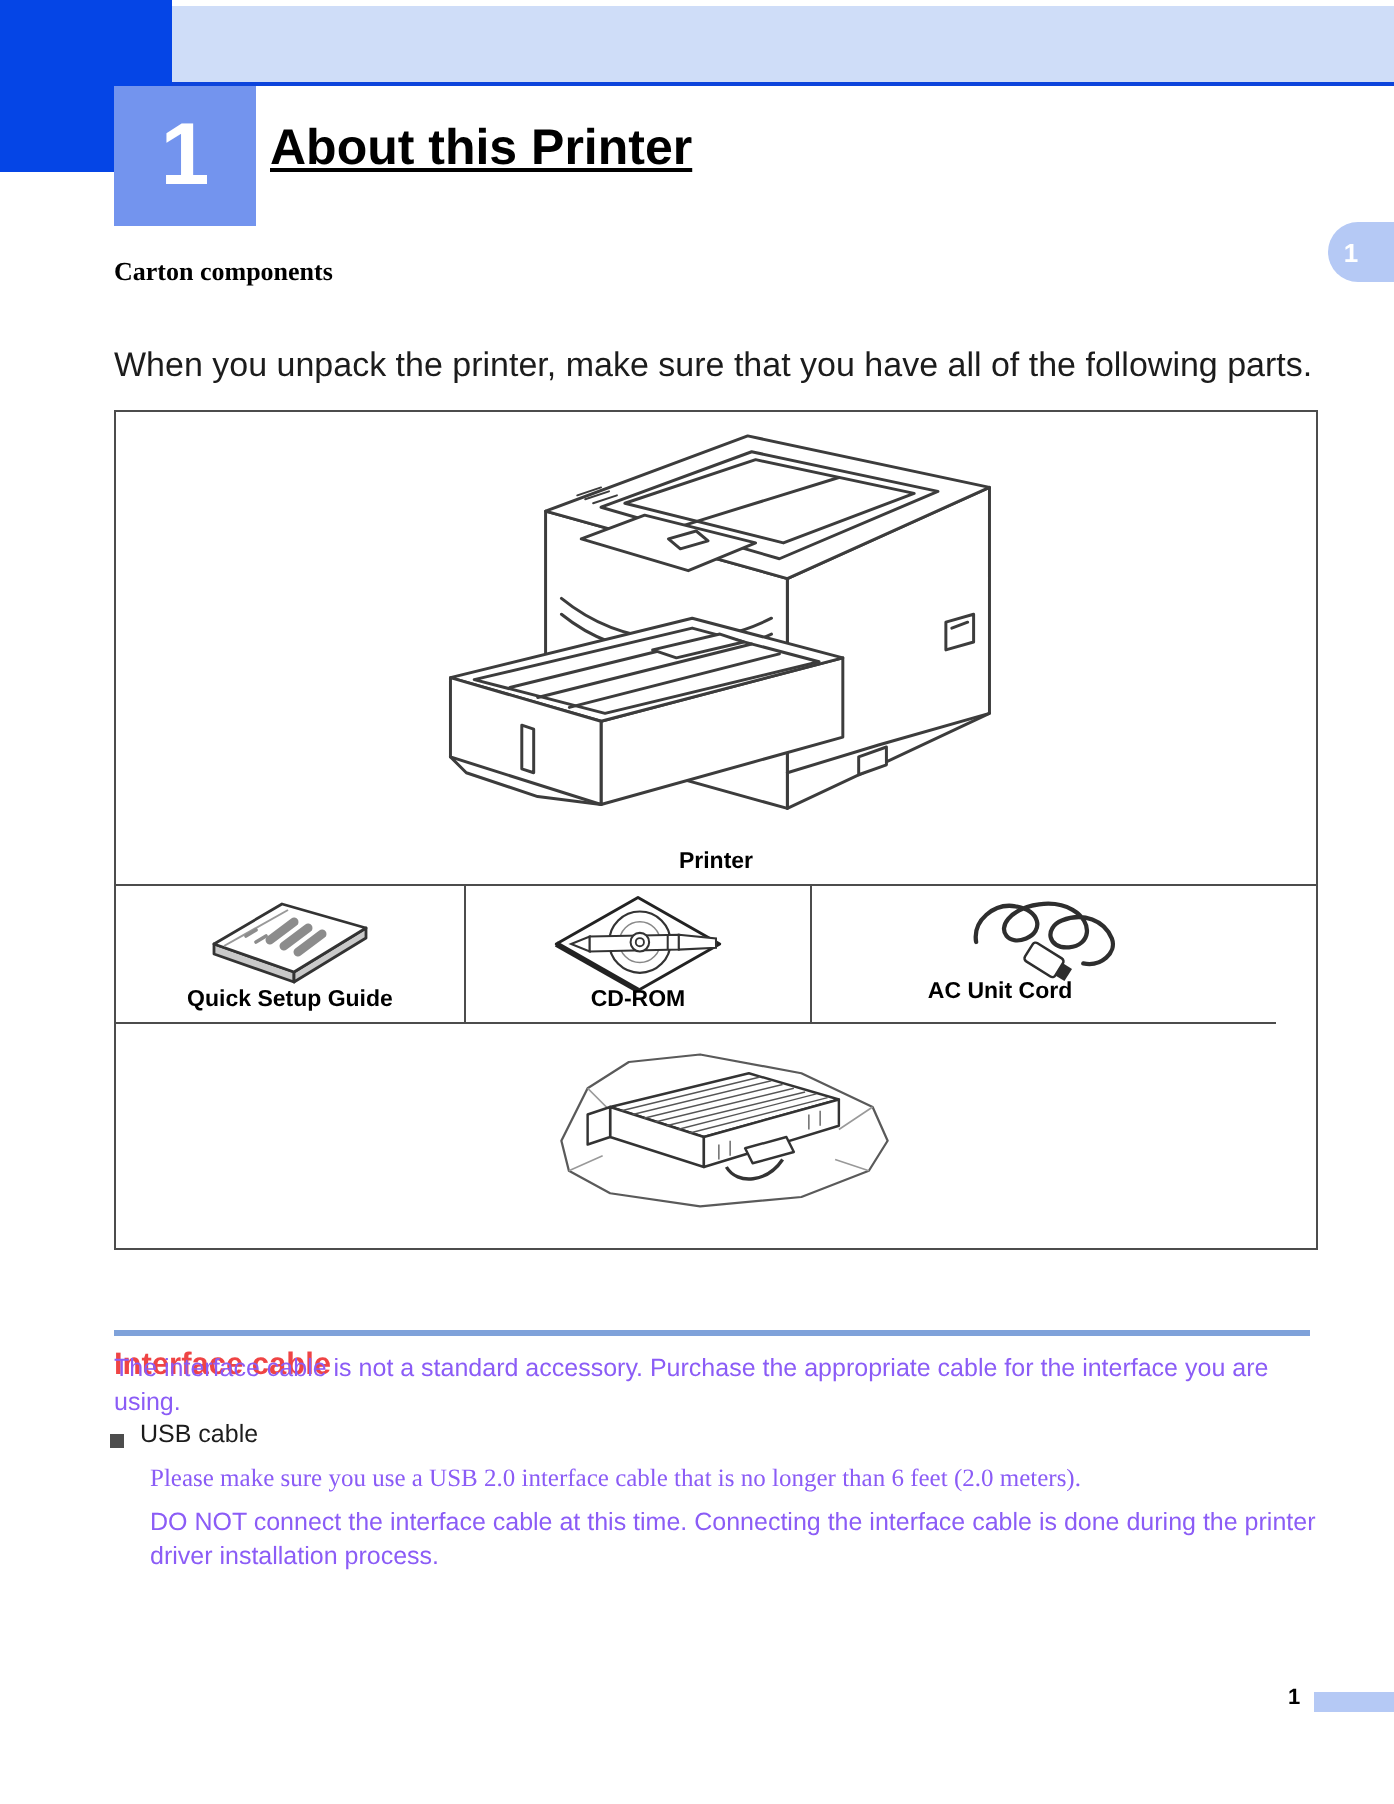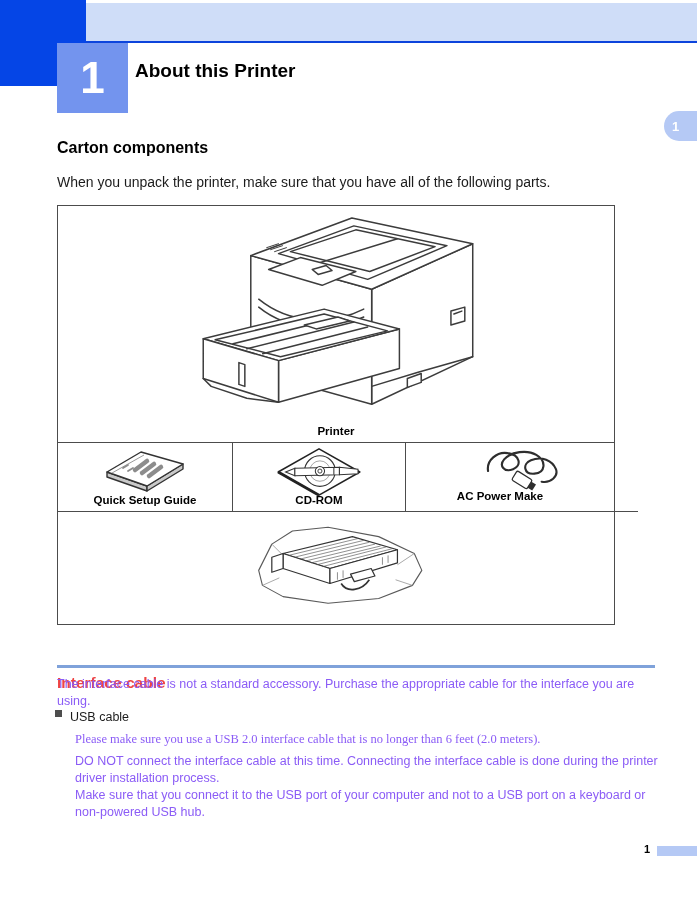--- a/index.html
+++ b/index.html
@@ -8,51 +8,51 @@
     font-family:"Liberation Sans","DejaVu Sans",sans-serif;color:#1c1c1c;
   }
   
   .corner-rect{position:absolute;left:0;top:0;width:86px;height:86px;background:#0545e6;}
   .banner{position:absolute;left:86px;top:3px;right:0;height:38px;background:#cfddf8;border-bottom:2px solid #0c44dc;}
   .chapter-box{
     position:absolute;left:57px;top:43px;width:71px;height:70px;background:#7394ee;
     display:flex;align-items:center;justify-content:center;
     color:#fff;font-size:44px;font-weight:bold;
   }
-  .page-title{position:absolute;left:135px;top:60px;font-size:19px;font-weight:bold;color:#000;}
+  .page-title{position:absolute;left:135px;top:60px;font-size:25px;font-weight:bold;color:#000;text-decoration:underline;}
   .side-tab{
     position:absolute;right:0;top:111px;width:33px;height:30px;background:#b5c9f5;
     border-radius:15px 0 0 15px;display:flex;align-items:center;justify-content:center;
     padding-right:10px;box-sizing:border-box;color:#fff;font-size:13px;font-weight:bold;
   }
   
-  .h2{position:absolute;left:57px;top:139px;font-size:16px;font-weight:bold;color:#000;}
-  .intro{position:absolute;left:57px;top:174px;font-size:14px;line-height:17px;}
-  .figure-box{position:absolute;left:57px;top:205px;width:558px;height:420px;border:1px solid #4c4c4c;box-sizing:border-box;}
+  .h2{position:absolute;left:57px;top:128px;font-size:13px;font-weight:bold;color:#000;font-family:Liberation Serif, serif;}
+  .intro{position:absolute;left:57px;top:174px;font-size:17px;line-height:17px;}
+  .figure-box{position:absolute;left:57px;top:205px;width:602px;height:420px;border:1px solid #4c4c4c;box-sizing:border-box;}
   .cell{position:absolute;box-sizing:border-box;}
   .printer-cell{left:0;top:0;width:100%;height:237px;border-bottom:1px solid #4c4c4c;text-align:center;}
   .printer-cell svg{margin-top:6px;}
   .mid-cell{top:237px;height:69px;border-bottom:1px solid #4c4c4c;text-align:center;}
   .cell-1{left:0;width:175px;border-right:1px solid #4c4c4c;}
   .cell-2{left:175px;width:173px;border-right:1px solid #4c4c4c;}
   .cell-3{left:348px;width:232px;}
   .drum-cell{left:0;top:306px;width:100%;height:112px;text-align:center;}
   .fig-label{
     position:absolute;left:0;right:0;bottom:5px;text-align:center;
     font-size:11.5px;font-weight:bold;color:#000;
   }
   .cell-3 .fig-label{transform:translateX(-22px);bottom:9px;}
   .mid-cell svg{margin-top:3px;}
   .drum-cell svg{margin-top:4px;}
   
   .h3{position:absolute;left:57px;top:644px;font-size:15.5px;font-weight:bold;color:#ef4444;margin-top:30px;}
   .rule{position:absolute;left:57px;top:665px;width:598px;height:3px;background:#7fa2da;}
   .body-par{position:absolute;font-size:12.5px;line-height:17px;white-space:pre-line;color:#8b5cf6;}
   .p-intro{left:57px;top:676px;width:620px;}
-  .bullet-row{position:absolute;left:55px;top:710px;display:flex;align-items:flex-start;}
+  .bullet-row{position:absolute;left:55px;top:710px;display:flex;align-items:flex-end;}
   .sq{width:7px;height:7px;background:#4d4d4d;margin-right:8px;display:inline-block;}
   .bullet-label{font-size:12.5px;}
   .p-1{left:75px;top:731px;width:600px;font-family:Liberation Serif, serif;}
   .p-2{left:75px;top:753px;width:605px;}
   .p-3{left:75px;top:787px;width:605px;}
   
   .footer-num{position:absolute;left:644px;top:843px;font-size:11px;font-weight:bold;color:#000;}
   .footer-bar{position:absolute;right:0;top:846px;width:40px;height:10px;background:#b5c9f5;}
 </style>
 </head>
@@ -152,21 +152,21 @@
     </div>
 
     <div class="cell mid-cell cell-3">
       <svg width="92" height="50" viewBox="0 0 92 56">
         <path fill="none" stroke="#2e2e2e" stroke-width="2.4" stroke-linecap="round" d="M8,28 C6,16 18,6 30,8 C44,10 46,22 36,26 C26,30 20,22 26,15 C34,6 52,4 62,10 C74,17 72,30 60,31 C48,32 46,20 56,16 C68,11 80,16 84,26 C87,34 78,42 68,40"></path>
         <g transform="rotate(32 46 38)">
           <rect x="36" y="32" width="20" height="12" rx="2" fill="#fff" stroke="#2e2e2e" stroke-width="1.4"></rect>
           <rect x="56" y="34" width="6" height="8" fill="#2e2e2e"></rect>
         </g>
       </svg>
-      <div class="fig-label">AC Power Make</div>
+      <div class="fig-label">AC Unit Cord</div>
     </div>
 
     <div class="cell drum-cell">
       <svg width="205" height="90" viewBox="0 0 210 96">
         <path fill="#fff" stroke="#5a5a5a" stroke-width="1.2" stroke-linejoin="round" d="M22,58 L36,30 L58,16 L96,12 L150,22 L188,40 L196,58 L186,74 L150,88 L96,93 L48,86 L26,74 Z"></path>
         <g stroke="#999" stroke-width="0.9">
           <line x1="36" y1="30" x2="50" y2="44"></line>
           <line x1="188" y1="40" x2="170" y2="52"></line>
           <line x1="26" y1="74" x2="44" y2="66"></line>
           <line x1="186" y1="74" x2="168" y2="68"></line>
@@ -203,19 +203,17 @@
 using.</div>
 
   <div class="bullet-row">
     <span class="sq"></span>
     <span class="bullet-label">USB cable</span>
   </div>
 
   <div class="body-par p-1">Please make sure you use a USB 2.0 interface cable that is no longer than 6 feet (2.0 meters).</div>
   <div class="body-par p-2">DO NOT connect the interface cable at this time. Connecting the interface cable is done during the printer
 driver installation process.</div>
-  <div class="body-par p-3">Make sure that you connect it to the USB port of your computer and not to a USB port on a keyboard or
-non-powered USB hub.</div>
 
   <div class="footer-num">1</div>
   <div class="footer-bar"></div>
 
 </div>
 
 </body></html>

